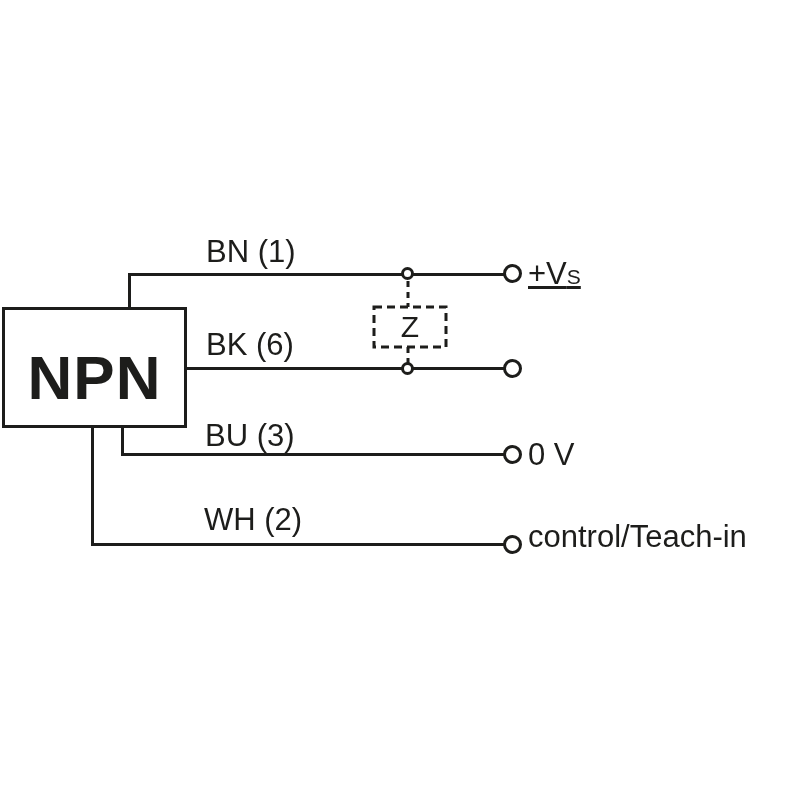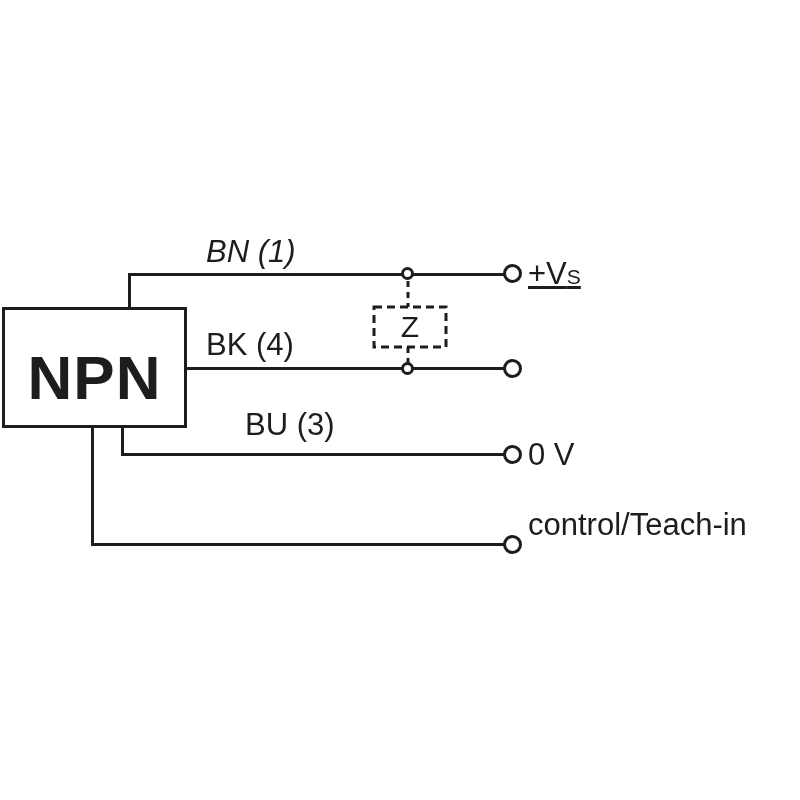--- a/index.html
+++ b/index.html
@@ -112,21 +112,22 @@
   <div class="z-label">Z</div>
 
   <div class="jc" style="left:401px; top:267px;"></div>
   <div class="jc" style="left:401px; top:362px;"></div>
 
   <div class="tc" style="left:503px; top:264px;"></div>
   <div class="tc" style="left:503px; top:359px;"></div>
   <div class="tc" style="left:503px; top:445px;"></div>
   <div class="tc" style="left:503px; top:535px;"></div>
 
-  <div class="wire-label" style="left:206px; top:236px;font-style:italic;">BN (1)</div>
-  <div class="wire-label" style="left:206px; top:329px;">BK (4)</div>
-  <div class="wire-label" style="left:205px; top:409px;margin-left:40px;">BU (3)</div>
+  <div class="wire-label" style="left:206px; top:236px;">BN (1)</div>
+  <div class="wire-label" style="left:206px; top:329px;">BK (6)</div>
+  <div class="wire-label" style="left:205px; top:420px;">BU (3)</div>
+  <div class="wire-label" style="left:204px; top:504px;">WH (2)</div>
 
   <div class="sig-label" style="left:528px; top:257px;text-decoration:underline;"><span>+V</span><span class="sub">S</span></div>
   <div class="sig-label" style="left:528px; top:438px;text-align:center;">0 V</div>
-  <div class="sig-label" style="left:528px; top:508px;">control/Teach-in</div>
+  <div class="sig-label" style="left:528px; top:520px;">control/Teach-in</div>
 
 </div>
 
 </body></html>

